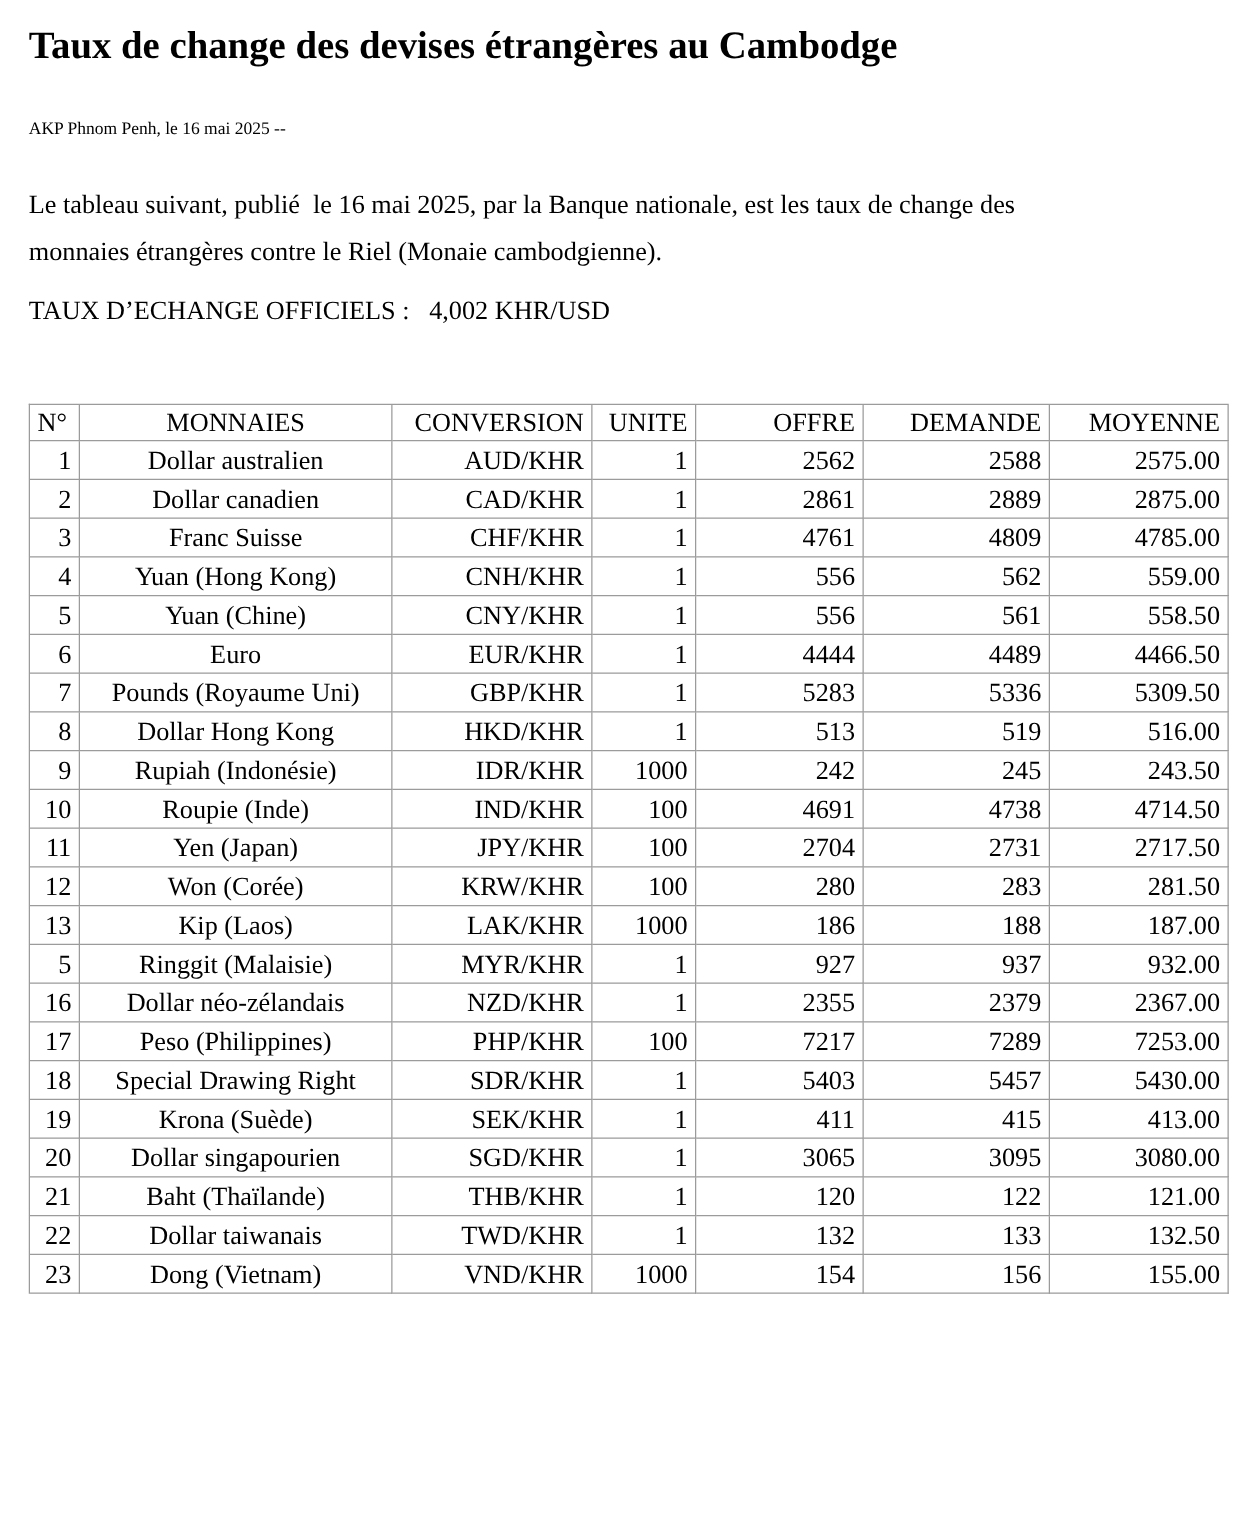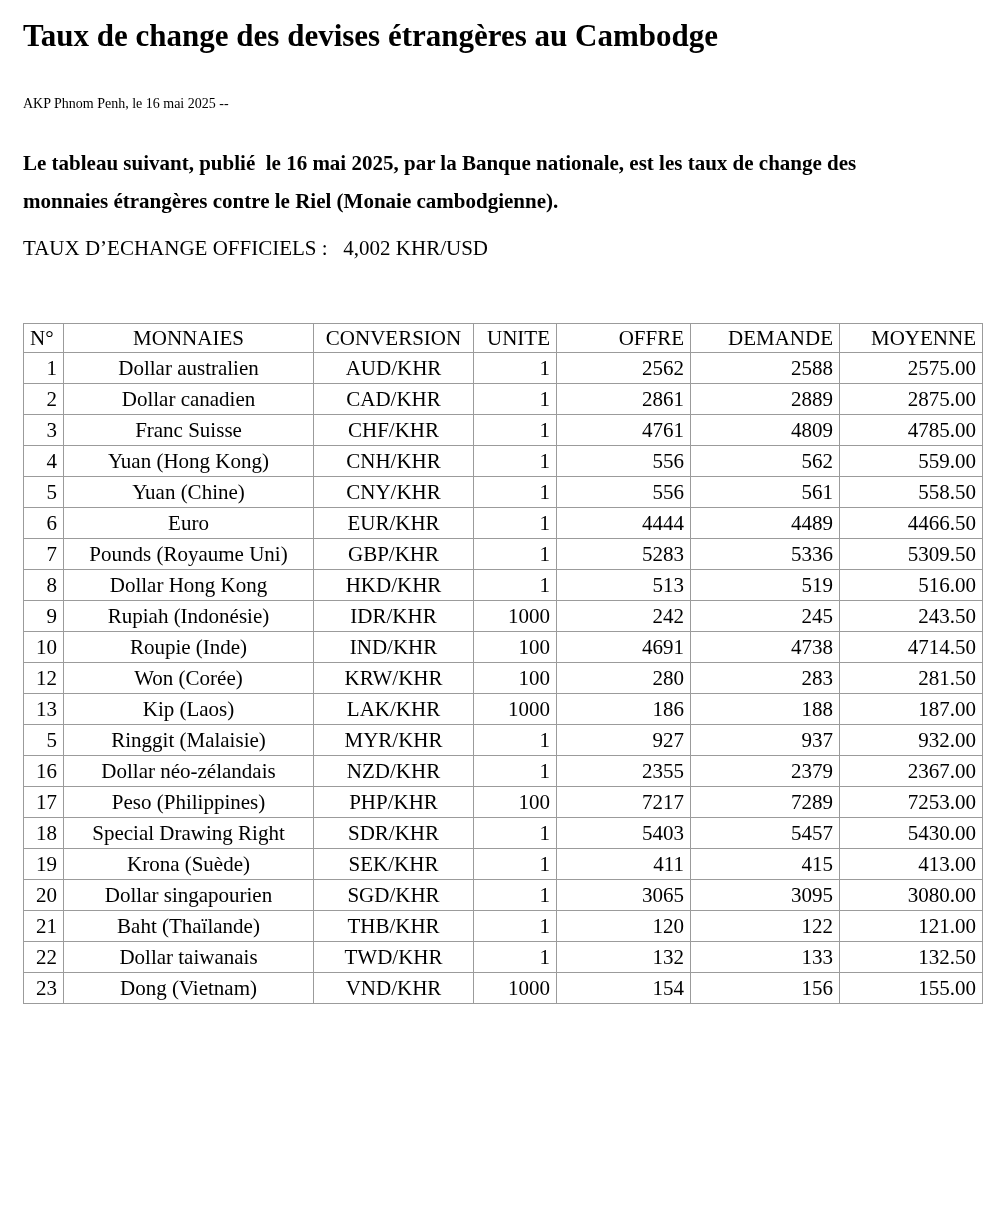--- a/index.html
+++ b/index.html
@@ -28,21 +28,21 @@
     font-size: 14px;
     margin: 37px 0 0 0;
     line-height: 25px;
     white-space: pre;
   }
   p.intro {
     font-size: 21px;
     margin: 28px 0 0 0;
     line-height: 38px;
   }
-  p.intro span { display: block; white-space: pre; font-weight: bold; }
+  p.intro span { display: block; white-space: pre; }
   p.official {
     font-size: 21px;
     margin: 16px 0 0 0;
     line-height: 25px;
     white-space: pre;
   }
   table.rates {
     border-collapse: separate;
     border-spacing: 0;
     table-layout: fixed;
@@ -66,21 +66,21 @@
   col.w0 { width: 40px; }
   col.w1 { width: 250px; }
   col.w2 { width: 160px; }
   col.w3 { width: 83px; }
   col.w4 { width: 134px; }
   col.w5 { width: 149px; }
   col.w6 { width: 143px; }
   th.c0 { text-align: left; padding-left: 2px; }
   td.c0 { text-align: right; padding-right: 13px; }
   th.c1, td.c1 { text-align: center; padding-left: 7px; }
-  th.c2, td.c2 { text-align: center; }
+  th.c2, td.c2 { text-align: right; }
   th.c3, td.c3 { text-align: right; }
   th.c4, td.c4, th.c5, td.c5, th.c6, td.c6 { text-align: right; padding-right: 6px; }
 </style>
 </head>
 <body>
 
 <div class="page">
 
   <h1 class="title">Taux de change des devises étrangères au Cambodge</h1>
 
@@ -199,20 +199,29 @@
         <tr>
           <td class="c0">10</td>
           <td class="c1">Roupie (Inde)</td>
           <td class="c2">IND/KHR</td>
           <td class="c3">100</td>
           <td class="c4">4691</td>
           <td class="c5">4738</td>
           <td class="c6">4714.50</td>
         </tr>
         <tr>
+          <td class="c0">11</td>
+          <td class="c1">Yen (Japan)</td>
+          <td class="c2">JPY/KHR</td>
+          <td class="c3">100</td>
+          <td class="c4">2704</td>
+          <td class="c5">2731</td>
+          <td class="c6">2717.50</td>
+        </tr>
+        <tr>
           <td class="c0">12</td>
           <td class="c1">Won (Corée)</td>
           <td class="c2">KRW/KHR</td>
           <td class="c3">100</td>
           <td class="c4">280</td>
           <td class="c5">283</td>
           <td class="c6">281.50</td>
         </tr>
         <tr>
           <td class="c0">13</td>

